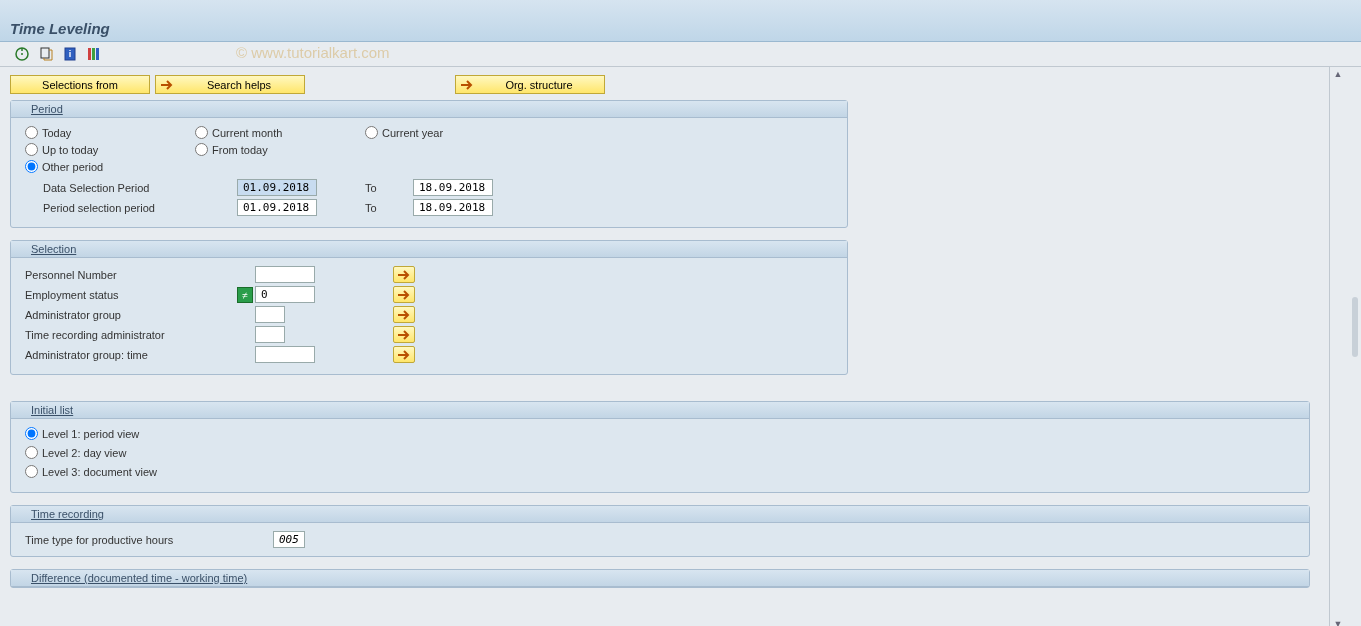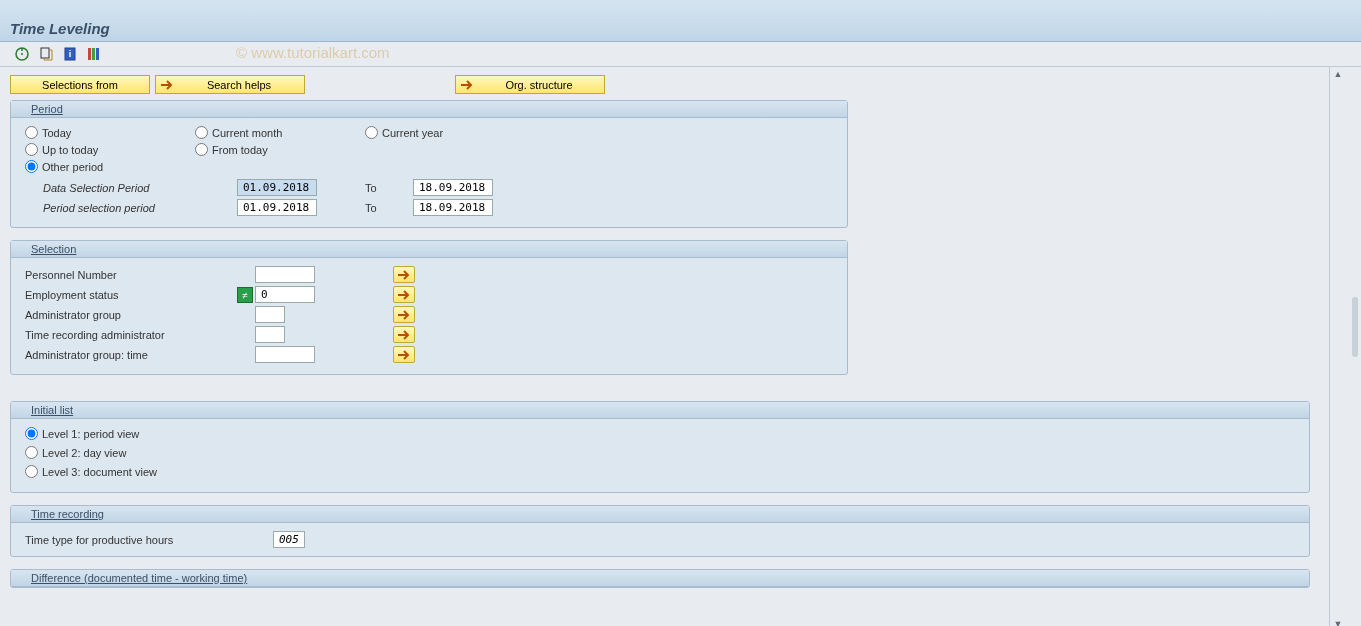--- a/index.html
+++ b/index.html
@@ -119,21 +119,21 @@
   text-decoration: underline;
 }
 .group-body {
   padding: 8px 14px;
 }
 .radio-grid { display: grid; grid-template-columns: 170px 170px 170px; row-gap: 4px; }
 .radio-item { display: flex; align-items: center; gap: 4px; }
 .radio-item input { margin: 0; }
 .period-rows { margin-top: 6px; }
 .prow { display: flex; align-items: center; margin-bottom: 3px; }
-.prow .plabel { width: 212px; padding-left: 18px; font-style: italic; }
+.prow .plabel { width: 212px; padding-left: 18px; }
 .prow .to-label { width: 48px; margin-left: 48px; }
 .text-input {
   border: 1px solid #9aa;
   background: #fff;
   height: 17px;
   font-size: 11px;
   font-family: monospace;
   padding: 0 5px;
 }
 .text-input.sel { background: #c8dcf0; }

